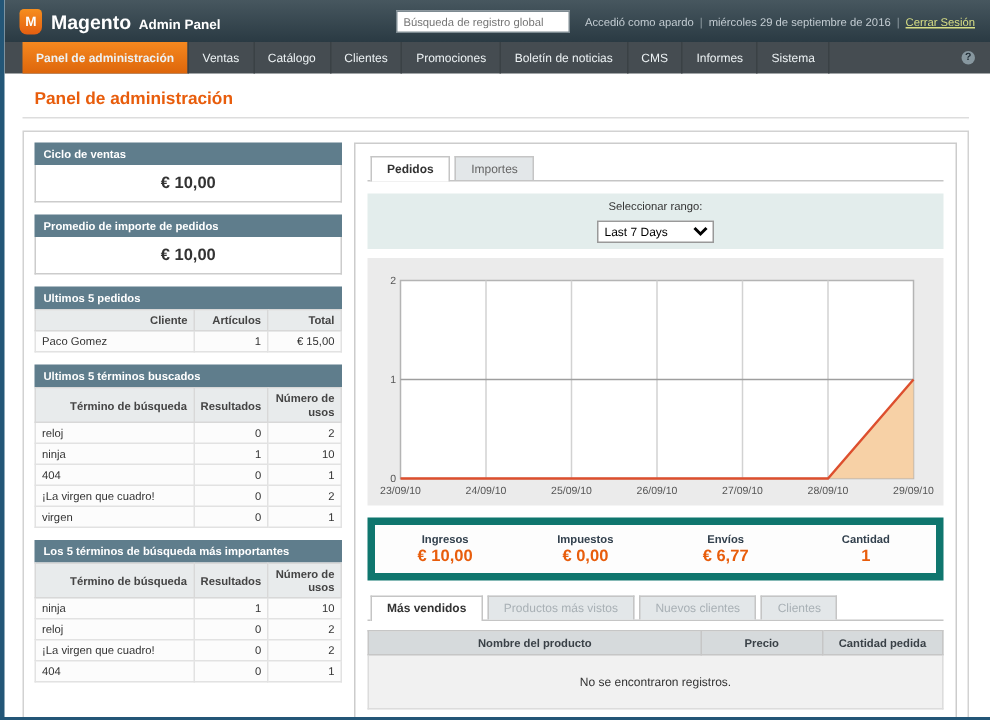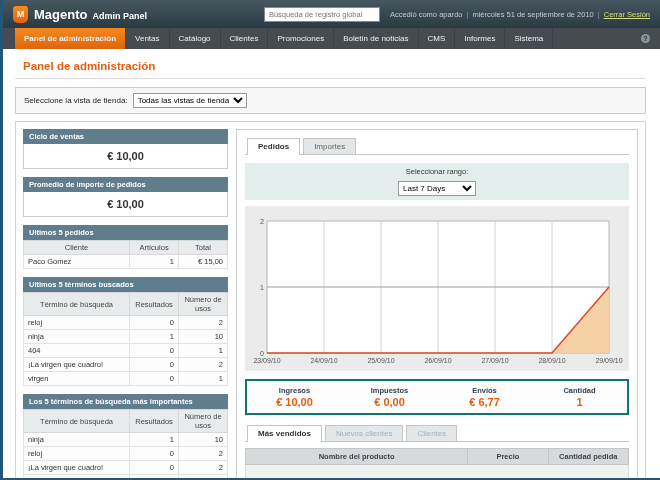--- a/index.html
+++ b/index.html
@@ -36,54 +36,54 @@
     display:flex; align-items:center; gap:5px; margin-bottom:7px; }
   select { font-size:8px; font-family:"Liberation Sans",sans-serif; height:15px; border:1px solid #999; background:#fff; }
   .main-wrap { border:1px solid #d2d2d2; padding:7px; display:flex; gap:8px; min-height:349px; align-items:flex-start; }
   
   .left-col { width:205px; flex:none; }
   .side-box { margin-bottom:8px; }
   .side-head { background:#5f7d8c; color:#fff; font-size:7.5px; font-weight:bold; padding:3px 6px; }
   .side-value { border:1px solid #ccc; border-top:none; text-align:center; font-size:11px; font-weight:bold;
     color:#333; padding:6px 0; background:#fff; }
   table.side-table { width:100%; border-collapse:collapse; font-size:7.5px; border:1px solid #ccc; }
-  .side-table th { background:#e8ebec; color:#444; font-weight:normal; text-align:center; padding:2px 4px; border:1px solid #d8d8d8; }
+  .side-table th { background:#e8ebec; color:#444; font-weight:bold; text-align:right; padding:2px 4px; border:1px solid #d8d8d8; }
   .side-table td { padding:2px 4px; border:1px solid #e2e2e2; background:#fcfcfc; color:#333; }
   .num { text-align:right; }
   
   .panel { flex:1; border:1px solid #ccc; padding:8px; background:#fff; }
   .tabs { border-bottom:1px solid #c5c5c5; display:flex; gap:3px; padding-left:2px; }
   .tab { font-size:8px; padding:3px 10px; border:1px solid #c5c5c5; border-bottom:none; background:#e3e7e9; color:#666; cursor:pointer; }
   .tab.active { background:#fff; font-weight:bold; color:#333; margin-bottom:-1px; padding-bottom:4px; }
   .tab.disabled { color:#a8b0b5; }
   .range-bar { background:#e3edec; margin-top:8px; padding:4px 6px; display:flex; justify-content:flex-end;
     align-items:center; gap:5px; font-size:7.5px; color:#333;flex-direction:column; }
   .chart-band { background:#ebebeb; margin-top:6px; padding:5px 4px 2px; }
   .chart-host { width:100%; height:158px; }
-  .totals { border:2px solid #0f766e; background:#fdfdfd; margin-top:8px; display:flex; padding:5px 0; }
+  .totals { border:5px solid #0f766e; background:#fdfdfd; margin-top:8px; display:flex; padding:5px 0; }
   .total-cell { flex:1; text-align:center; }
   .total-label { font-size:7.5px; font-weight:bold; color:#33414e; }
   .total-value { font-size:11px; font-weight:bold; color:#e85d0c; margin-top:1px; }
   .tabs2 { margin-top:10px; }
   table.prod-table { width:100%; border-collapse:collapse; font-size:7.5px; margin-top:6px; border:1px solid #ccc; }
   .prod-table th { background:#d6dadc; color:#3a4147; font-weight:bold; text-align:center; padding:3px 5px; border:1px solid #c6c6c6; }
   .prod-table td.empty { background:#f1f1f1; text-align:center; height:36px; color:#333; font-size:8px; border:1px solid #dcdcdc; }
 </style>
 </head>
 <body>
 
 <div id="viewport">
 
   <div class="hdr">
     <span class="logo-badge">M</span>
     <span class="brand">Magento</span>
     <span class="brand-suffix">Admin Panel</span>
     <input class="hdr-search" type="text" placeholder="Búsqueda de registro global" style="">
     <span class="hdr-right">
-      <span>Accedió como apardo</span><span class="hdr-sep">|</span><span>miércoles 51 de septiembre de 2010</span><span class="hdr-sep">|</span><span class="logout-link">Cerrar Sesión</span>
+      <span>Accedió como apardo</span><span class="hdr-sep">|</span><span>miércoles 29 de septiembre de 2016</span><span class="hdr-sep">|</span><span class="logout-link">Cerrar Sesión</span>
     </span>
   </div>
 
   <div class="nav">
     <span class="nav-item active">Panel de administración</span>
     <span class="nav-item">Ventas</span>
     <span class="nav-item">Catálogo</span>
     <span class="nav-item">Clientes</span>
     <span class="nav-item">Promociones</span>
     <span class="nav-item">Boletín de noticias</span>
@@ -91,26 +91,20 @@
     <span class="nav-item">Informes</span>
     <span class="nav-item">Sistema</span>
     <span class="nav-help">
       <span class="help-icon"></span>
     </span>
   </div>
 
   <div class="content">
     <div class="page-title">Panel de administración</div>
 
-    <div class="store-bar">
-      <span>Seleccione la vista de tienda:</span>
-      <select>
-        <option>Todas las vistas de tienda</option>
-      </select>
-    </div>
 
     <div class="main-wrap">
 
       <div class="left-col">
 
         <div class="side-box">
           <div class="side-head">Ciclo de ventas</div>
           <div class="side-value">€ 10,00</div>
         </div>
 
@@ -268,20 +262,21 @@
             <div class="total-value">€ 6,77</div>
           </div>
           <div class="total-cell">
             <div class="total-label">Cantidad</div>
             <div class="total-value">1</div>
           </div>
         </div>
 
         <div class="tabs tabs2">
           <span class="tab active">Más vendidos</span>
+          <span class="tab disabled">Productos más vistos</span>
           <span class="tab disabled">Nuevos clientes</span>
           <span class="tab disabled">Clientes</span>
         </div>
 
         <table class="prod-table">
           <thead>
               <tr>
             <th style="width:58%">Nombre del producto</th>
             <th style="width:21%">Precio</th>
             <th style="width:21%">Cantidad pedida</th>

